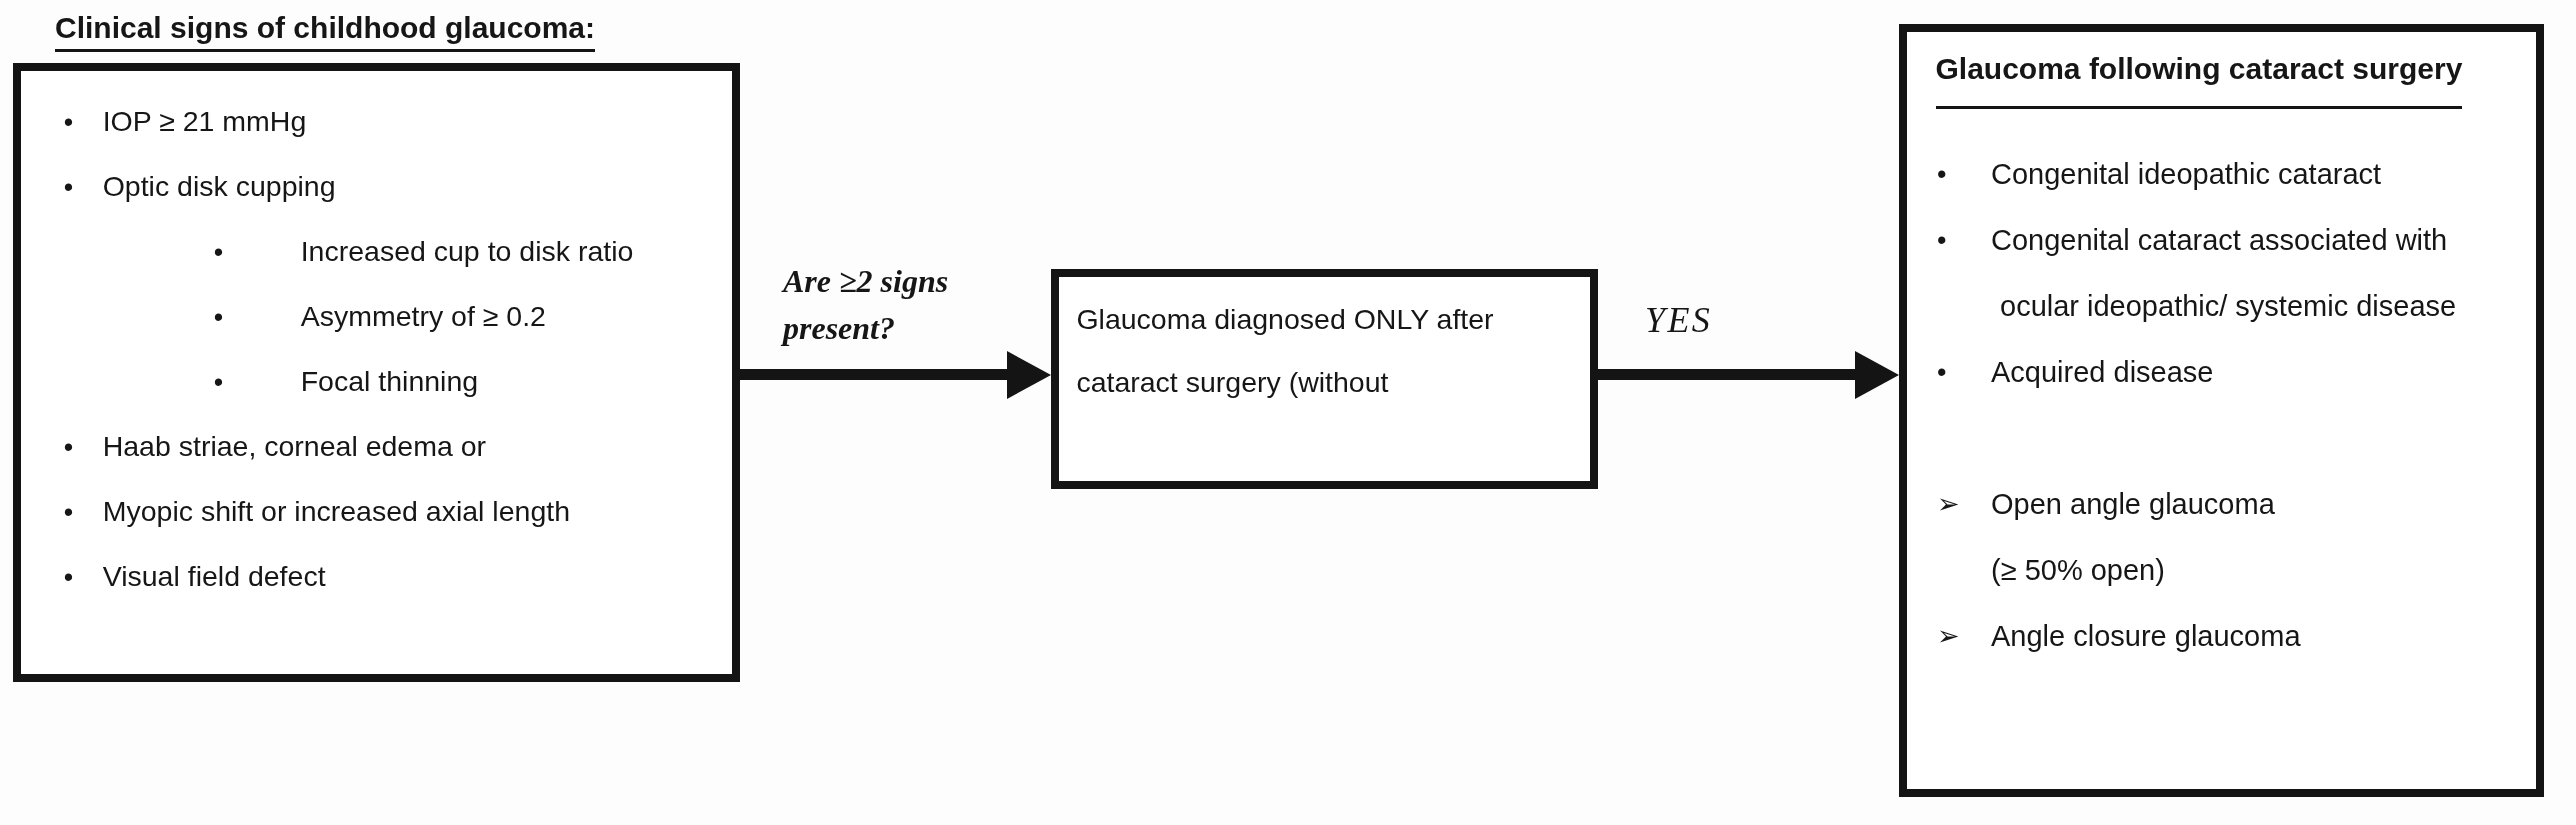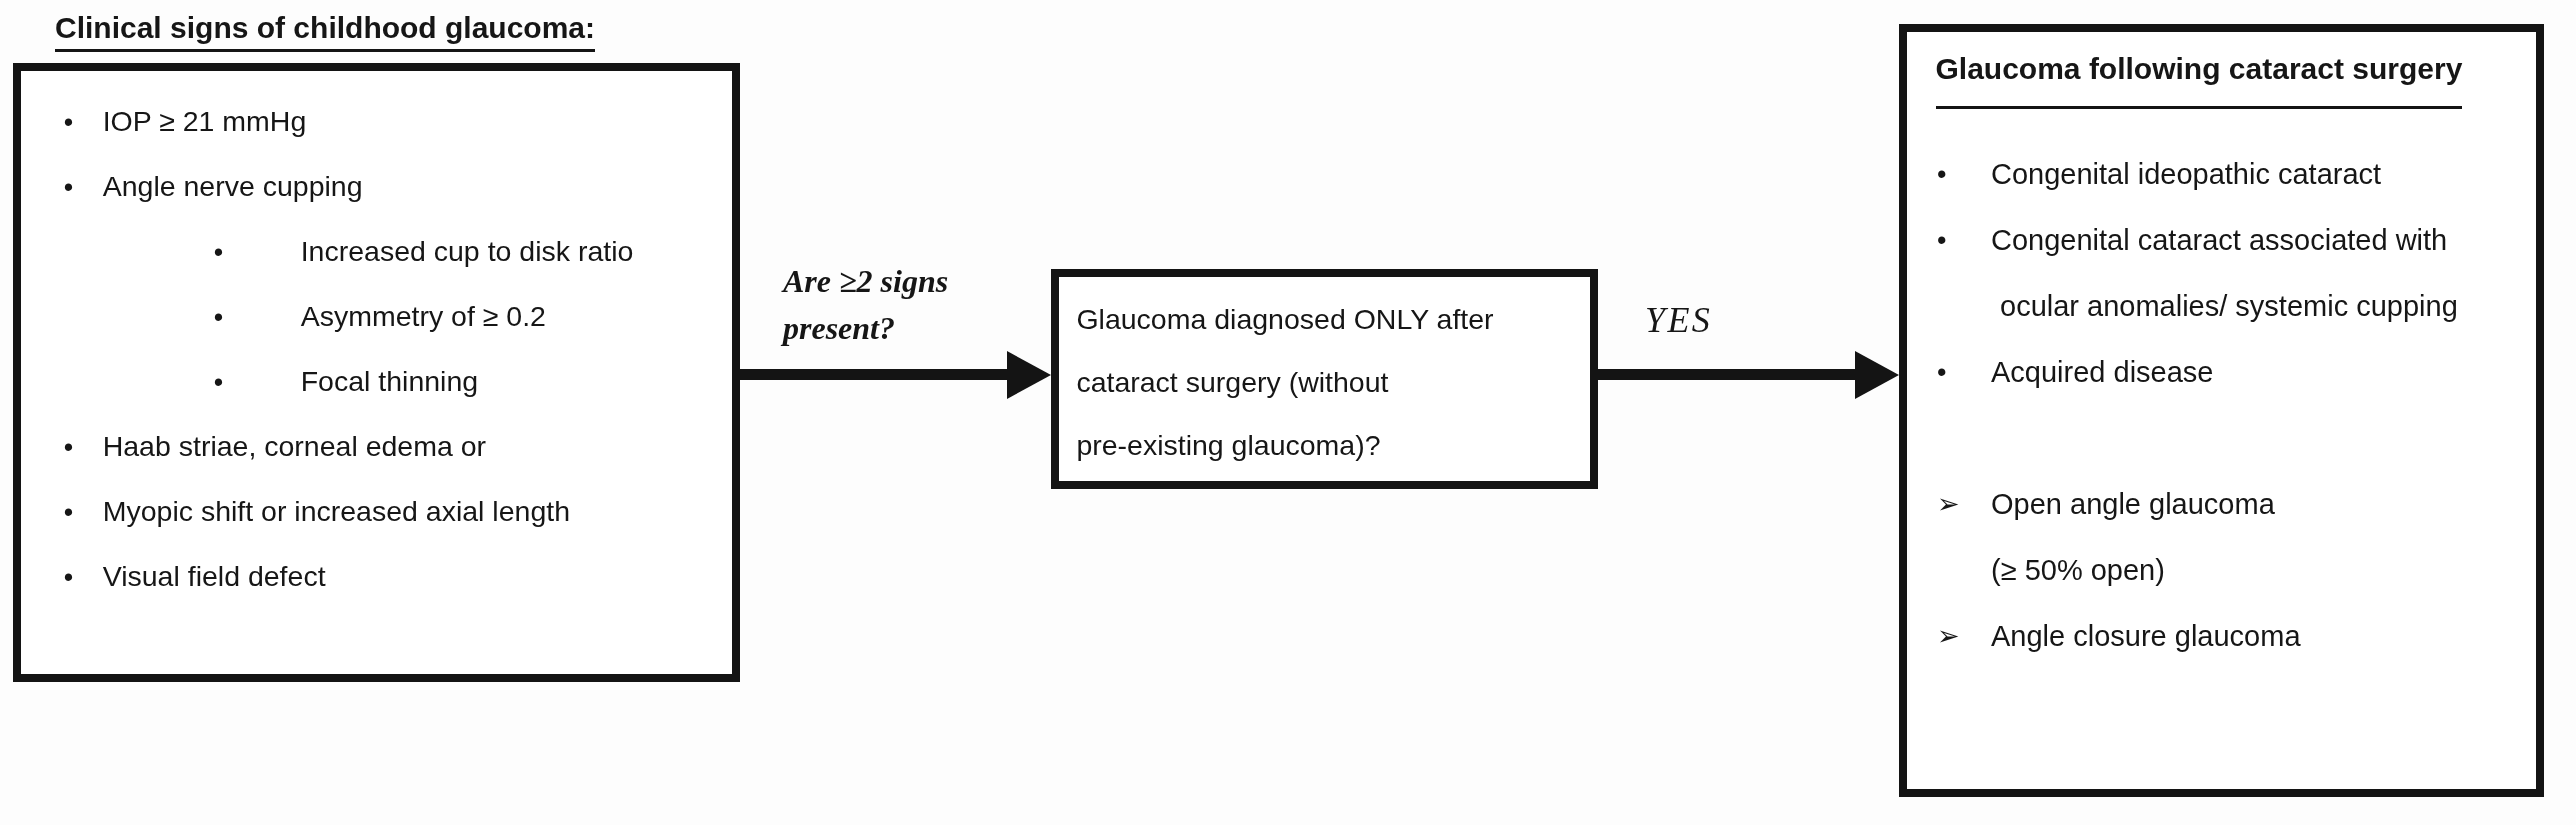--- a/index.html
+++ b/index.html
@@ -70,21 +70,21 @@
 
 <div id="main-title">Clinical signs of childhood glaucoma:</div>
 
 <div id="clinical-box" class="box">
   <div class="cs-row">
     <span class="marker">•</span>
     <span class="txt">IOP ≥ 21 mmHg</span>
   </div>
   <div class="cs-row">
     <span class="marker">•</span>
-    <span class="txt">Angle nerve cupping</span>
+    <span class="txt">Optic disk cupping</span>
   </div>
   <div class="cs-row lvl2">
     <span class="marker">•</span>
     <span class="txt">Increased cup to disk ratio</span>
   </div>
   <div class="cs-row lvl2">
     <span class="marker">•</span>
     <span class="txt">Asymmetry of ≥ 0.2</span>
   </div>
   <div class="cs-row lvl2">
@@ -110,21 +110,20 @@
   <div>present?</div>
 </div>
 <div id="question-connector" class="connector">
   <div class="shaft"></div>
   <div class="head"></div>
 </div>
 
 <div id="decision-box" class="box">
   <div class="db-line">Glaucoma diagnosed ONLY after</div>
   <div class="db-line">cataract surgery (without</div>
-  <div class="db-line">pre-existing glaucoma)?</div>
 </div>
 
 <div id="yes-label">YES</div>
 <div id="yes-connector" class="connector">
   <div class="shaft"></div>
   <div class="head"></div>
 </div>
 
 <div id="outcome-box" class="box">
   <div id="outcome-title">Glaucoma following cataract surgery</div>
@@ -132,21 +131,21 @@
     <div class="ob-row">
       <span class="marker">•</span>
       <span class="txt">Congenital ideopathic cataract</span>
     </div>
     <div class="ob-row">
       <span class="marker">•</span>
       <span class="txt">Congenital cataract associated with</span>
     </div>
     <div class="ob-row cont2">
       <span class="marker"></span>
-      <span class="txt">ocular anomalies/ systemic cupping</span>
+      <span class="txt">ocular ideopathic/ systemic disease</span>
     </div>
     <div class="ob-row">
       <span class="marker">•</span>
       <span class="txt">Acquired disease</span>
     </div>
     <div class="ob-spacer"></div>
     <div class="ob-row">
       <span class="marker">➢</span>
       <span class="txt">Open angle glaucoma</span>
     </div>

